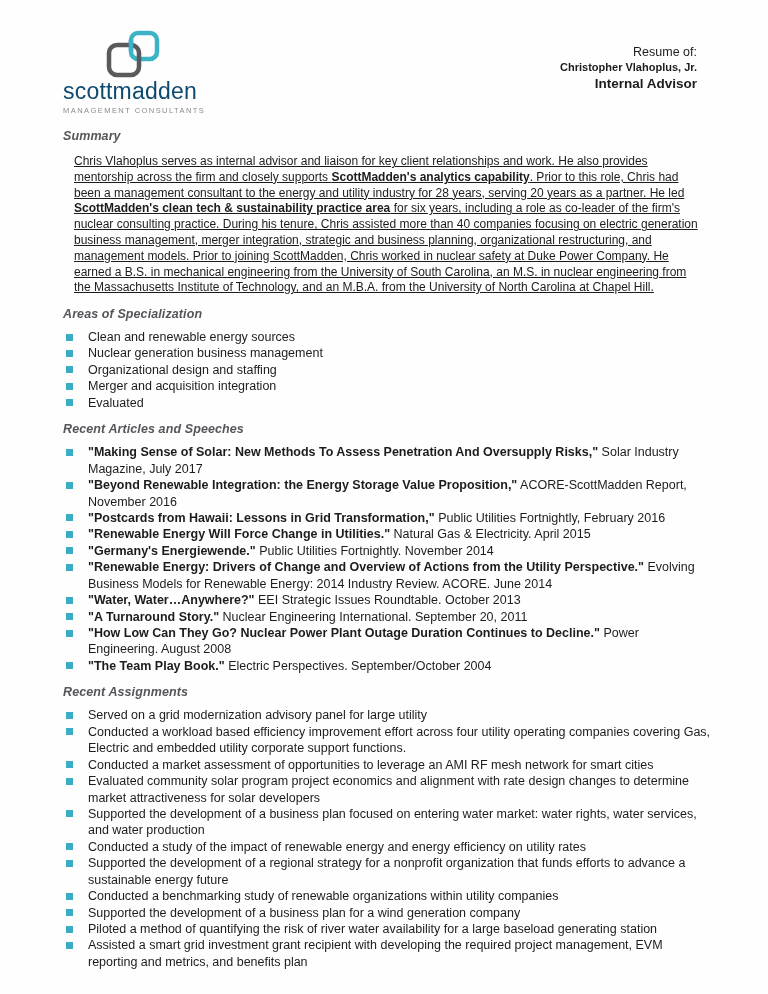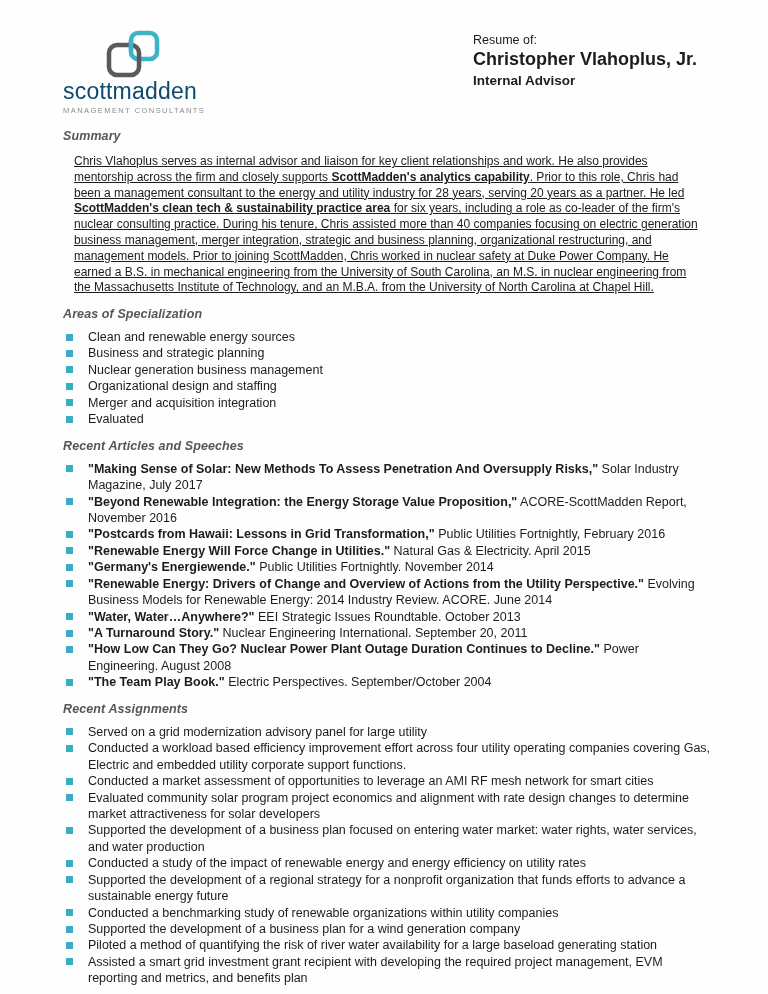--- a/index.html
+++ b/index.html
@@ -19,23 +19,23 @@
   .logo { width: max-content; }
   .logo-icon { display: block; margin-left: 42px; }
   .wordmark {
     font-size: 23px; line-height: 1.05; color: #0c4a6e;
     letter-spacing: 0.2px; margin-top: 1px;
   }
   .tagline {
     font-size: 7.5px; letter-spacing: 1.45px; color: #8a8b8e;
     text-align: right; margin-top: 3px; white-space: nowrap;
   }
-  .hdr-right { text-align: left; padding-right: 15px; padding-top: 2px; }
+  .hdr-right { text-align: right; padding-right: 15px; padding-top: 2px; margin-top: 12px; }
   .resume-of { font-size: 12.5px; line-height: 1.3; color: #1c1c1c; }
-  .person-name { font-size: 18px; font-weight: 700; line-height: 1.32; }
+  .person-name { font-size: 11px; font-weight: 700; line-height: 1.32; }
   .person-title { font-size: 13.5px; font-weight: 700; line-height: 1.32; }
   
   h2.sec {
     font-size: 12.5px; font-style: italic; font-weight: 700;
     color: #54565a; margin: 11px 0 8px 0; letter-spacing: 0.1px;
   }
   p.body-text {
     font-size: 12px; line-height: 1.315; margin: 11px; max-width: 650px; text-decoration: underline;
   }
   .bd { font-weight: 700; }
@@ -73,21 +73,20 @@
 
   <section>
     <h2 class="sec">Summary</h2>
     <p class="body-text"><span>Chris Vlahoplus serves as internal advisor and liaison for key client relationships and work. He also provides mentorship across the firm and closely supports </span><span class="bd">ScottMadden's analytics capability</span><span>. Prior to this role, Chris had been a management consultant to the energy and utility industry for 28 years, serving 20 years as a partner. He led </span><span class="bd">ScottMadden's clean tech &amp; sustainability practice area</span><span> for six years, including a role as co-leader of the firm's nuclear consulting practice. During his tenure, Chris assisted more than 40 companies focusing on electric generation business management, merger integration, strategic and business planning, organizational restructuring, and management models. Prior to joining ScottMadden, Chris worked in nuclear safety at Duke Power Company. He earned a B.S. in mechanical engineering from the University of South Carolina, an M.S. in nuclear engineering from the Massachusetts Institute of Technology, and an M.B.A. from the University of North Carolina at Chapel Hill.</span></p>
   </section>
 
   <section>
     <h2 class="sec">Areas of Specialization</h2>
     <ul class="blist">
       <li><span class="bullet"></span><span>Clean and renewable energy sources</span></li>
-      <li><span class="bullet"></span><span>Business and strategic planning</span></li>
       <li><span class="bullet"></span><span>Nuclear generation business management</span></li>
       <li><span class="bullet"></span><span>Organizational design and staffing</span></li>
       <li><span class="bullet"></span><span>Merger and acquisition integration</span></li>
       <li><span class="bullet"></span><span>Evaluated</span></li>
     </ul>
   </section>
 
   <section>
     <h2 class="sec">Recent Articles and Speeches</h2>
     <ul class="blist">

